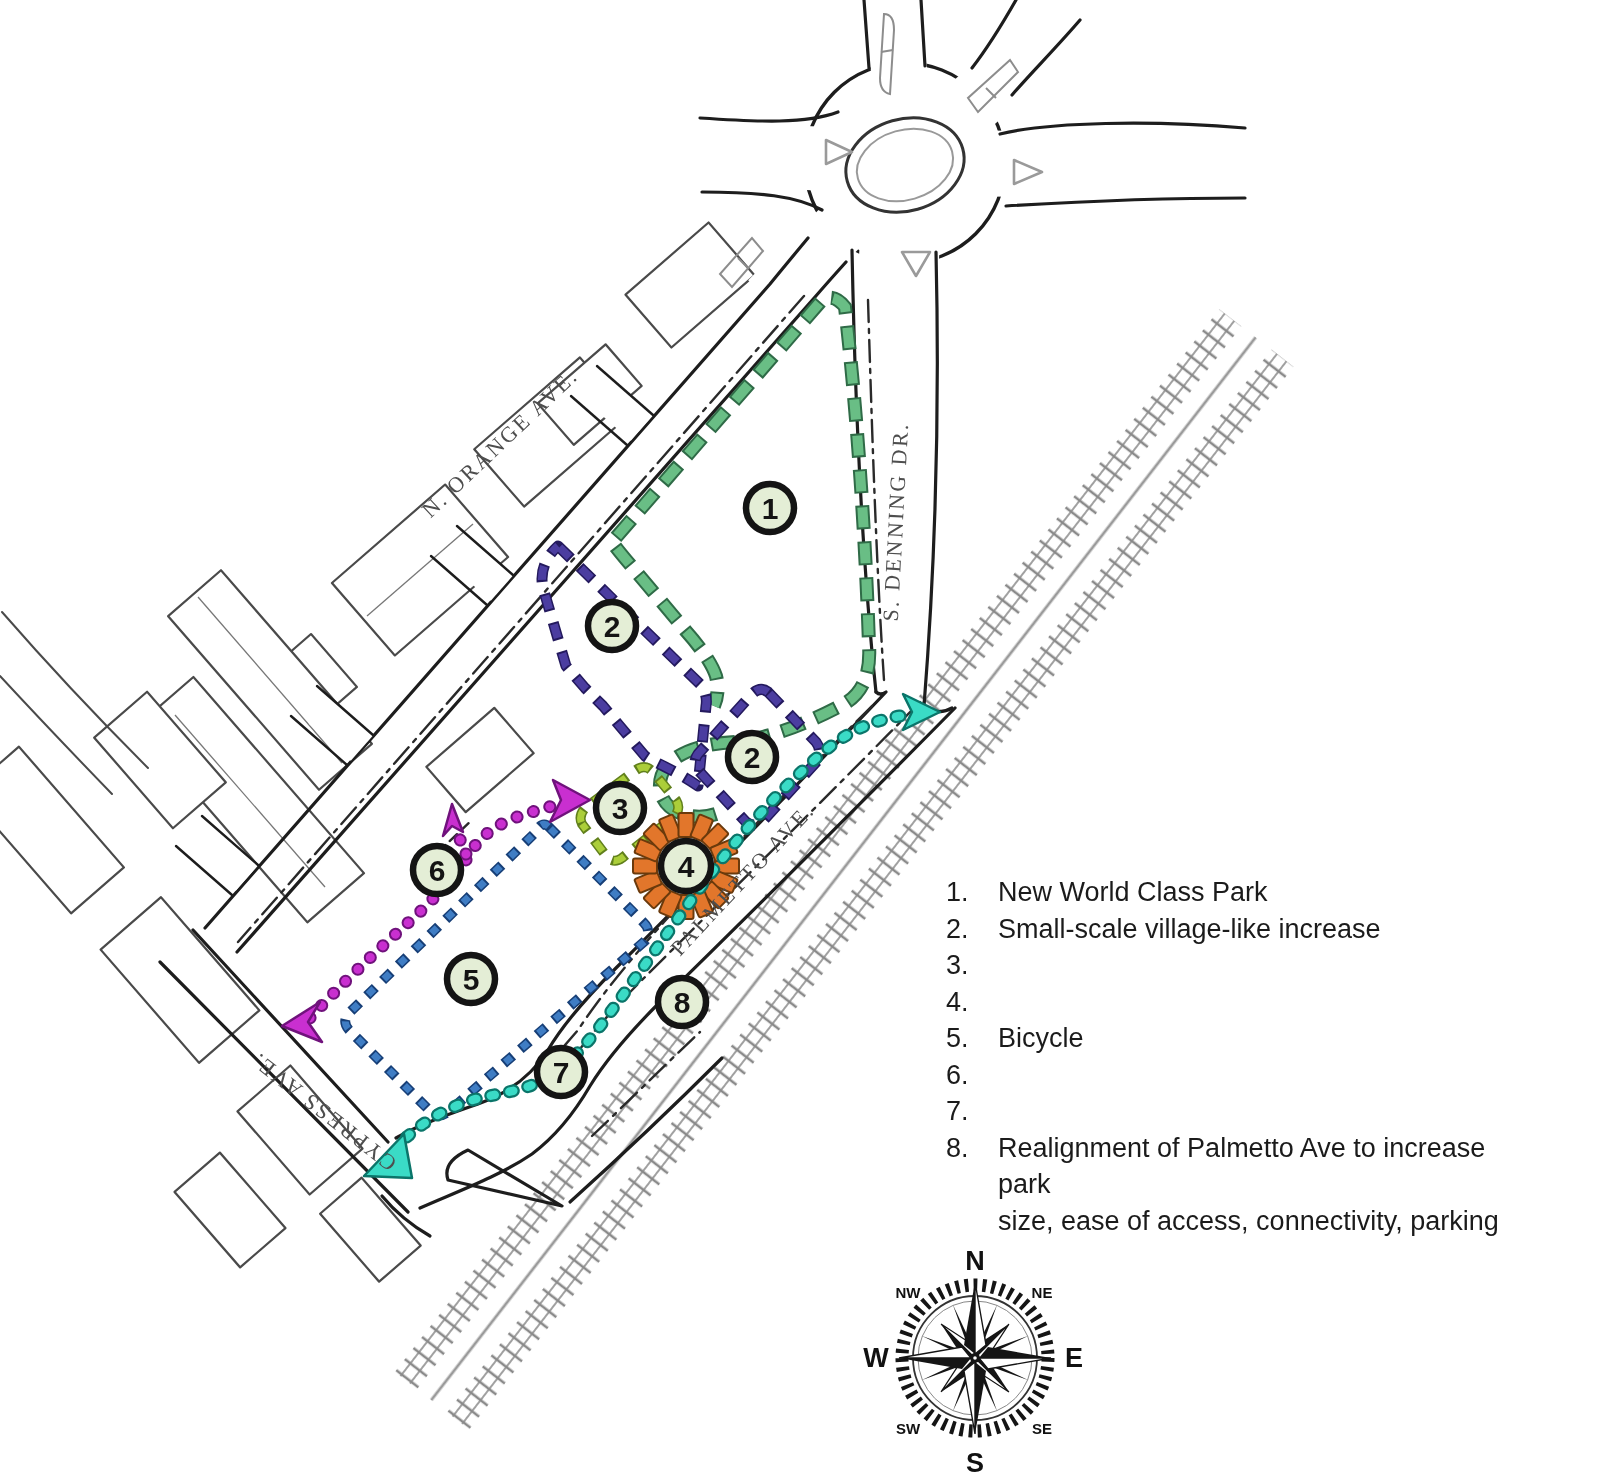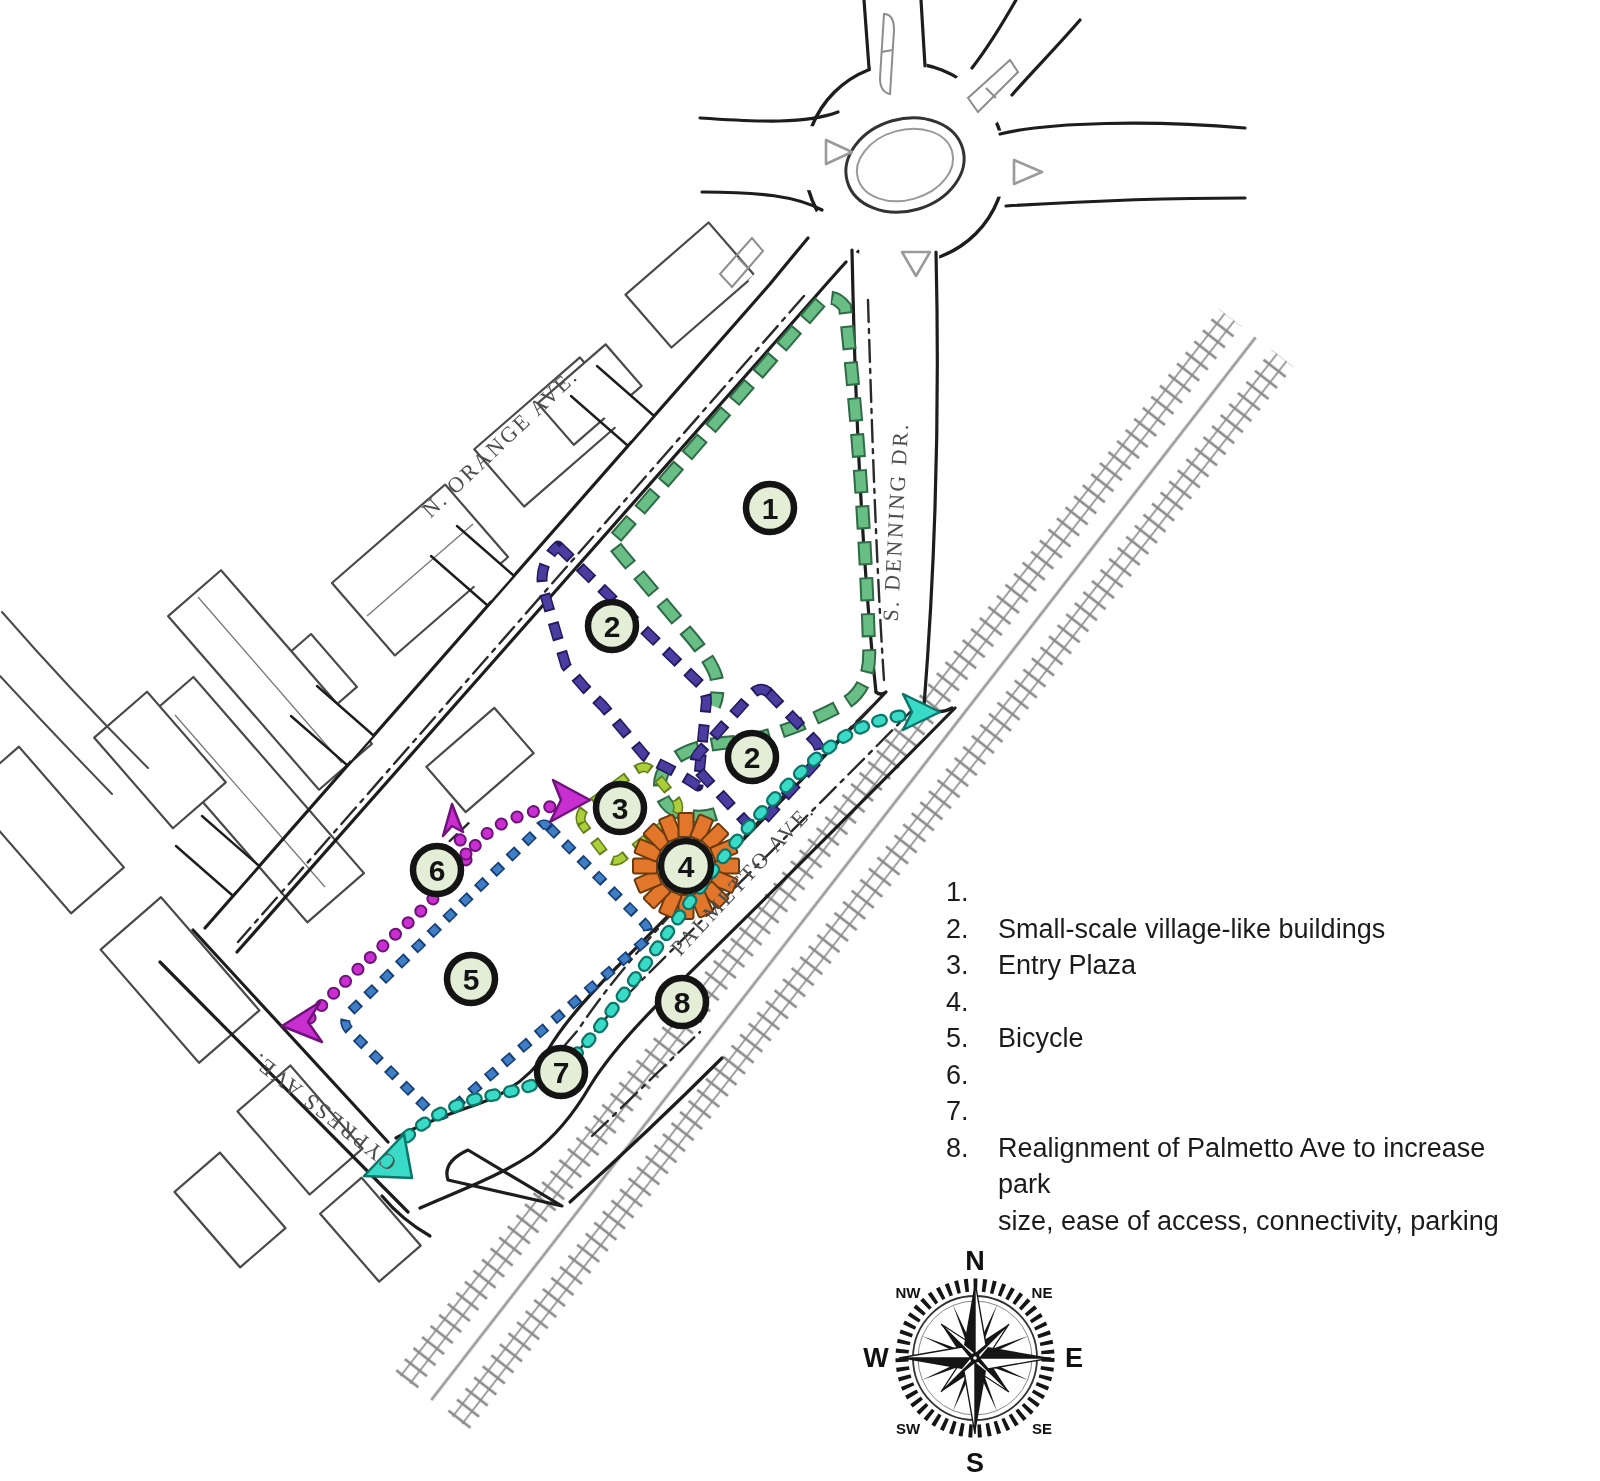--- a/index.html
+++ b/index.html
@@ -320,28 +320,28 @@
     <text class="compass-label" x="67" y="-60" font-size="15">NE</text>
     <text class="compass-label" x="-67" y="-60" font-size="15">NW</text>
     <text class="compass-label" x="67" y="76" font-size="15">SE</text>
     <text class="compass-label" x="-67" y="76" font-size="15">SW</text>
   </g>
 </svg>
 
 <div id="legend">
   <div class="lrow">
     <span class="lnum">1.</span>
+    <span class="llabel">New World Class Park</span>
   </div>
   <div class="lrow">
     <span class="lnum">2.</span>
-    <span class="llabel">Small-scale village-like buildings</span>
+    <span class="llabel">Small-scale village-like increase</span>
   </div>
   <div class="lrow">
     <span class="lnum">3.</span>
-    <span class="llabel">Entry Plaza</span>
   </div>
   <div class="lrow">
     <span class="lnum">4.</span>
   </div>
   <div class="lrow">
     <span class="lnum">5.</span>
     <span class="llabel">Bicycle</span>
   </div>
   <div class="lrow">
     <span class="lnum">6.</span>

